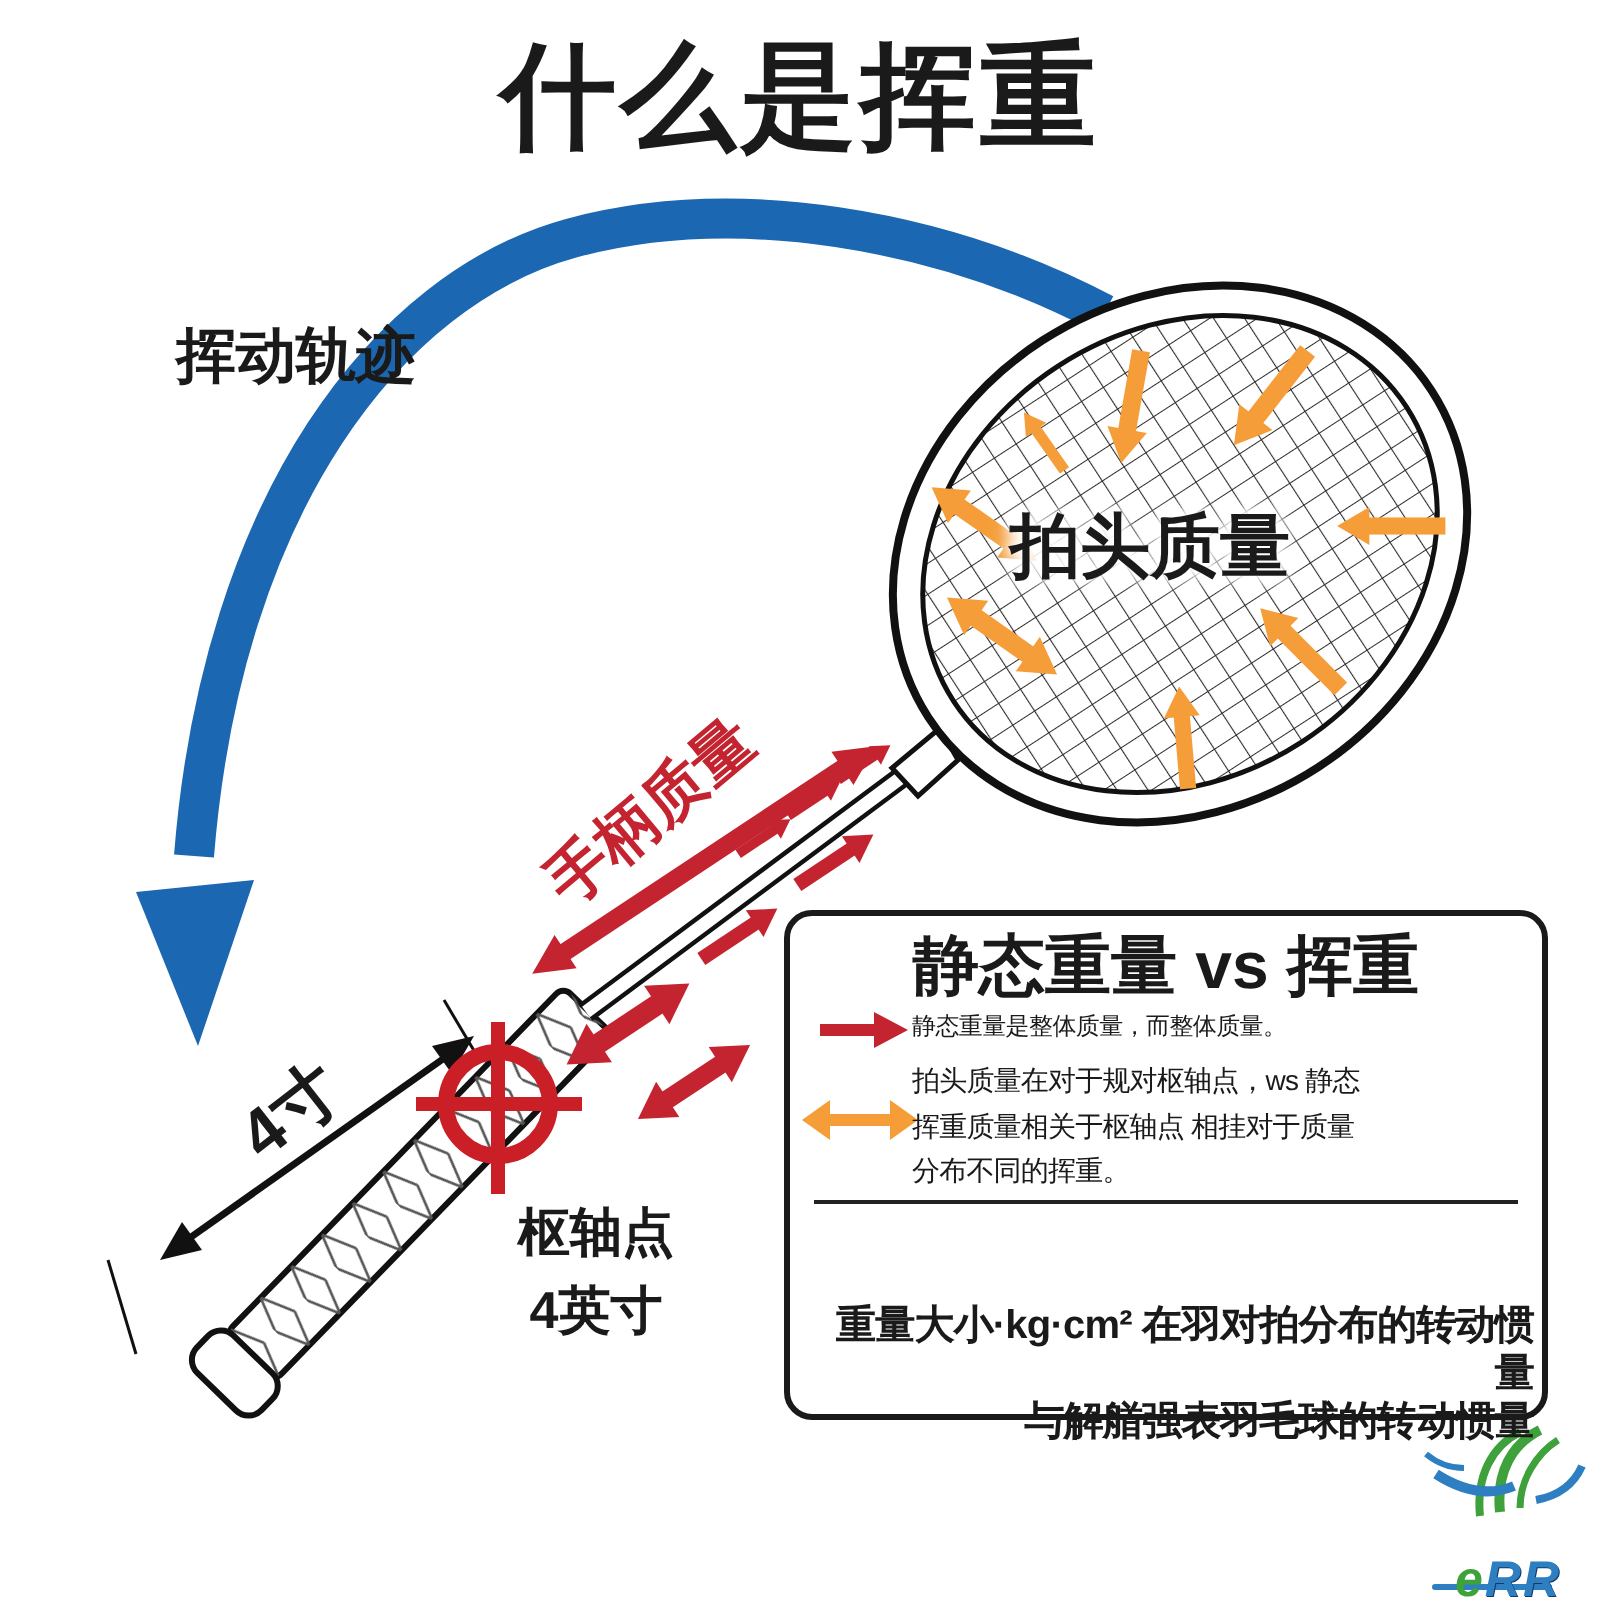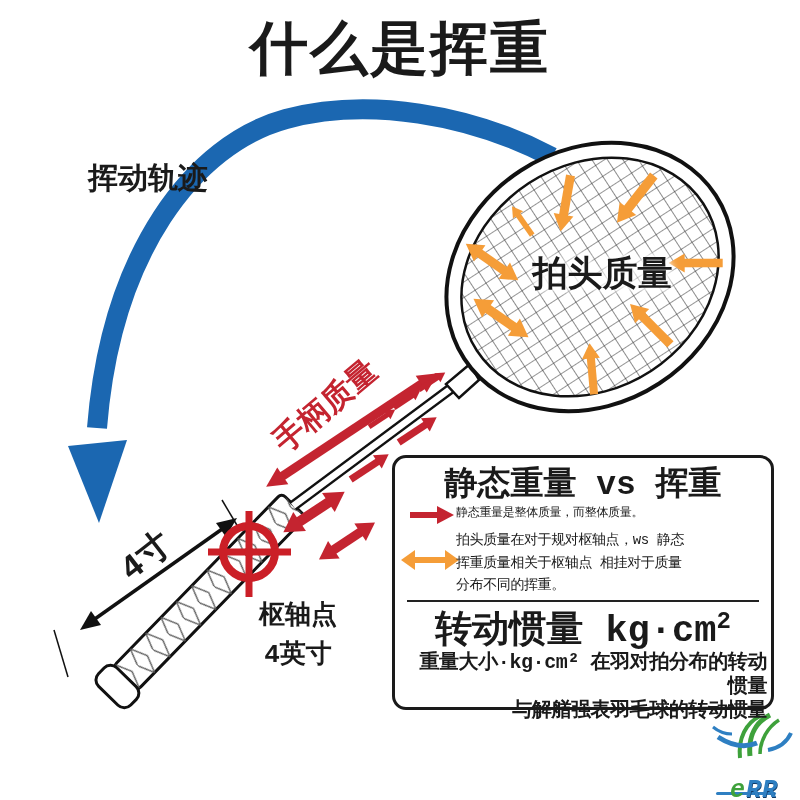--- a/index.html
+++ b/index.html
@@ -1,21 +1,21 @@
 <!DOCTYPE html>
 <html><head>
 <meta charset="utf-8">
 <style>
   html,body{margin:0;padding:0;background:#fff;}
   #stage{position:relative;width:800px;height:800px;background:#fff;overflow:hidden;
-         font-family:Liberation Mono, monospace;color:#1a1a1a;}
+         font-family:Liberation Sans, sans-serif;color:#1a1a1a;}
   .abs{position:absolute;}
   #title{top:10px;left:0;width:800px;text-align:center;font-size:58px;font-weight:800;letter-spacing:2px;}
   #swing-path-label{top:158px;left:52px;font-size:30px;font-weight:800;margin-left:36px;}
-  #head-mass-label{top:250px;left:505px;width:195px;text-align:center;font-size:35px;font-weight:800;
+  #head-mass-label{top:250px;left:505px;width:195px;text-align:left;font-size:35px;font-weight:800;
     text-shadow:0 0 6px #fff,0 0 6px #fff,0 0 10px #fff,0 0 12px #fff;}
   #handle-mass-label{top:385px;left:243px;width:165px;text-align:center;font-size:31px;font-weight:800;
     color:#C42430;transform:rotate(-40deg);}
   #dim-label{top:533px;left:98px;width:95px;text-align:center;font-size:34px;font-weight:800;transform:rotate(-38deg);}
   #pivot-label{top:597px;left:228px;width:140px;text-align:center;font-size:26px;font-weight:800;line-height:39px;}
   #info-box{top:455px;left:392px;width:382px;height:255px;border:3px solid #1a1a1a;border-radius:14px;
     box-sizing:border-box;background:#fff;}
   #cmp-heading{top:3px;left:0;width:100%;text-align:center;font-size:33px;font-weight:800;}
   .legend-icon{display:block;}
   #static-row-icon{top:48px;left:15px;}
@@ -168,21 +168,18 @@
         <polygon points="14,0 0,10 14,20"></polygon>
           <polygon points="44,0 58,10 44,20"></polygon>
         </g>
     </svg>
     <div id="swing-row-text" class="abs">拍头质量在对于规对枢轴点，ws 静态
 挥重质量相关于枢轴点 相挂对于质量
 分布不同的挥重。</div>
 
     <div id="box-divider" class="abs"></div>
 
-    <div id="inertia-heading" class="abs">
-      <span>转动惯量 kg·cm</span><sup>2</sup>
-    </div>
     <div id="inertia-text" class="abs">重量大小·kg·cm² 在羽对拍分布的转动惯量
 与解艏强表羽毛球的转动惯量</div>
   </div>
 
   <div id="logo-text" class="abs"><span class="e">e</span><span class="rr">RR</span></div>
 </div>
 
 </body></html>

